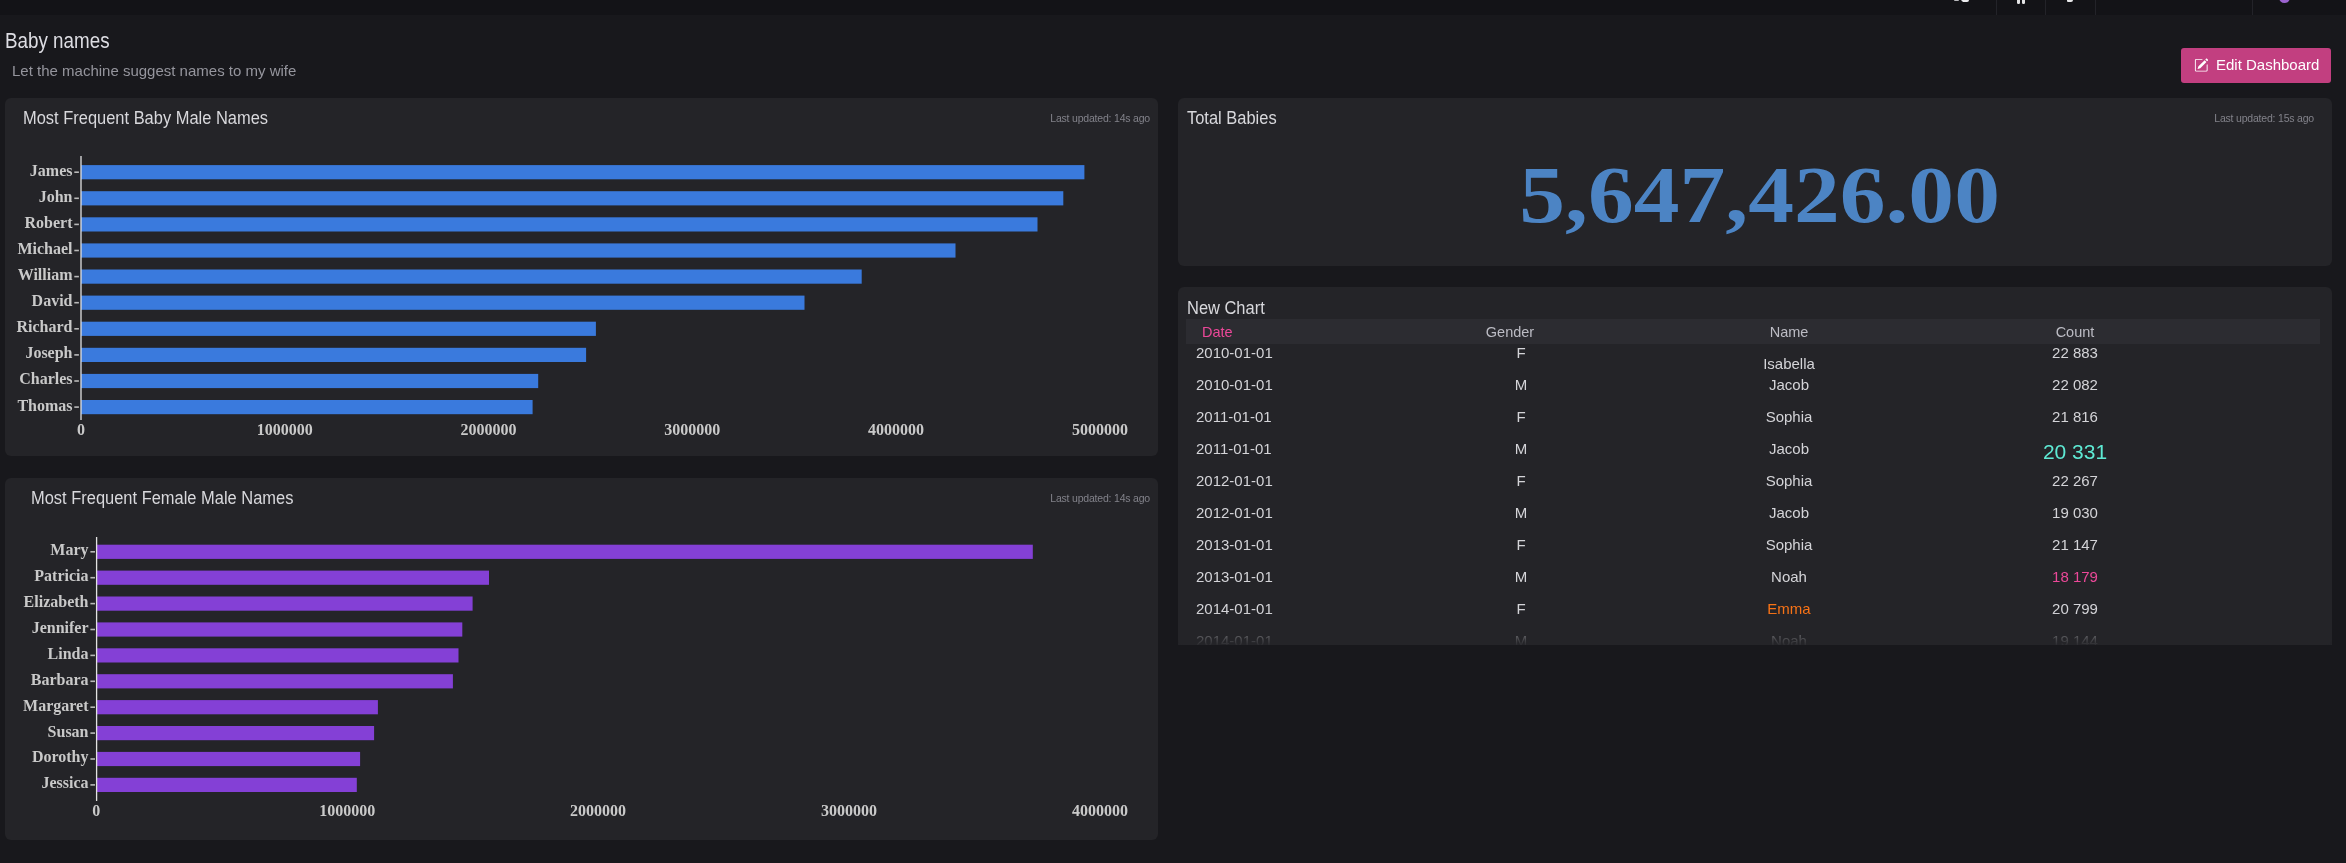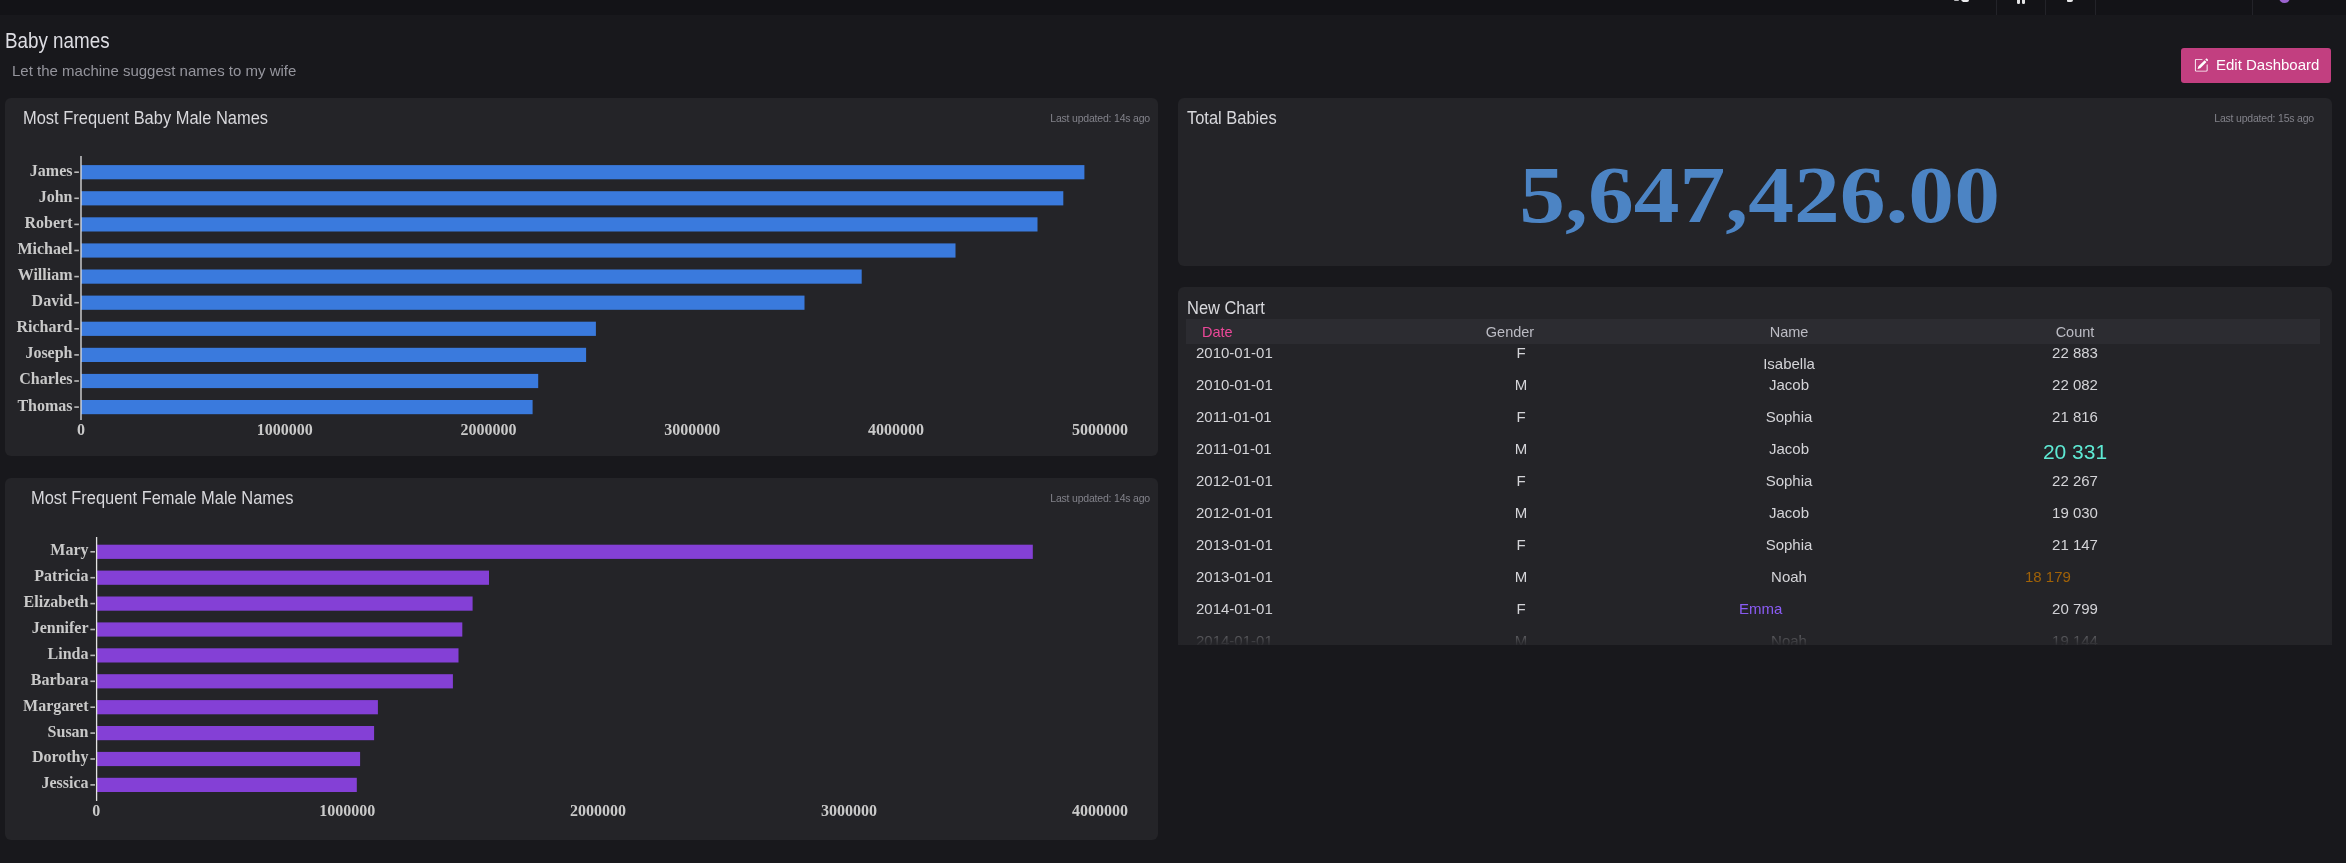--- a/index.html
+++ b/index.html
@@ -161,23 +161,23 @@
 <div class="abs" style="left:1471px;top:504px;width:100px;text-align:center;font-size:15px;color:#d4d4d8;">M</div>
 <div class="abs" style="left:1739px;top:504px;width:100px;text-align:center;font-size:15px;color:#d4d4d8;">Jacob</div>
 <div class="abs" style="left:2025px;top:504px;width:100px;text-align:center;font-size:15px;color:#d4d4d8;">19 030</div>
 <div class="abs" style="left:1196px;top:536px;font-size:15px;color:#d4d4d8;">2013-01-01</div>
 <div class="abs" style="left:1471px;top:536px;width:100px;text-align:center;font-size:15px;color:#d4d4d8;">F</div>
 <div class="abs" style="left:1739px;top:536px;width:100px;text-align:center;font-size:15px;color:#d4d4d8;">Sophia</div>
 <div class="abs" style="left:2025px;top:536px;width:100px;text-align:center;font-size:15px;color:#d4d4d8;">21 147</div>
 <div class="abs" style="left:1196px;top:568px;font-size:15px;color:#d4d4d8;">2013-01-01</div>
 <div class="abs" style="left:1471px;top:568px;width:100px;text-align:center;font-size:15px;color:#d4d4d8;">M</div>
 <div class="abs" style="left:1739px;top:568px;width:100px;text-align:center;font-size:15px;color:#d4d4d8;">Noah</div>
-<div class="abs" style="left:2025px;top:568px;width:100px;text-align:left;font-size:15px;color:#a16207;">18 179</div>
+<div class="abs" style="left:2025px;top:568px;width:100px;text-align:center;font-size:15px;color:#ec4899;">18 179</div>
 <div class="abs" style="left:1196px;top:600px;font-size:15px;color:#d4d4d8;">2014-01-01</div>
 <div class="abs" style="left:1471px;top:600px;width:100px;text-align:center;font-size:15px;color:#d4d4d8;">F</div>
-<div class="abs" style="left:1739px;top:600px;width:100px;font-size:15px;color:#8b5cf6;">Emma</div>
+<div class="abs" style="left:1739px;top:600px;width:100px;text-align:center;font-size:15px;color:#f97316;">Emma</div>
 <div class="abs" style="left:2025px;top:600px;width:100px;text-align:center;font-size:15px;color:#d4d4d8;">20 799</div>
 <div class="abs" style="left:1196px;top:632px;font-size:15px;color:#d4d4d8;">2014-01-01</div>
 <div class="abs" style="left:1471px;top:632px;width:100px;text-align:center;font-size:15px;color:#d4d4d8;">M</div>
 <div class="abs" style="left:1739px;top:632px;width:100px;text-align:center;font-size:15px;color:#d4d4d8;">Noah</div>
 <div class="abs" style="left:2025px;top:632px;width:100px;text-align:center;font-size:15px;color:#d4d4d8;">19 144</div>
 <div class="abs" style="left:1178px;top:612px;width:1154px;height:33px;background:linear-gradient(to bottom, rgba(36,36,40,0), rgba(36,36,40,0.96));"></div>
 <div class="abs" style="left:1178px;top:645px;width:1154px;height:218px;background:#18181c;"></div>
 
 </body></html>

